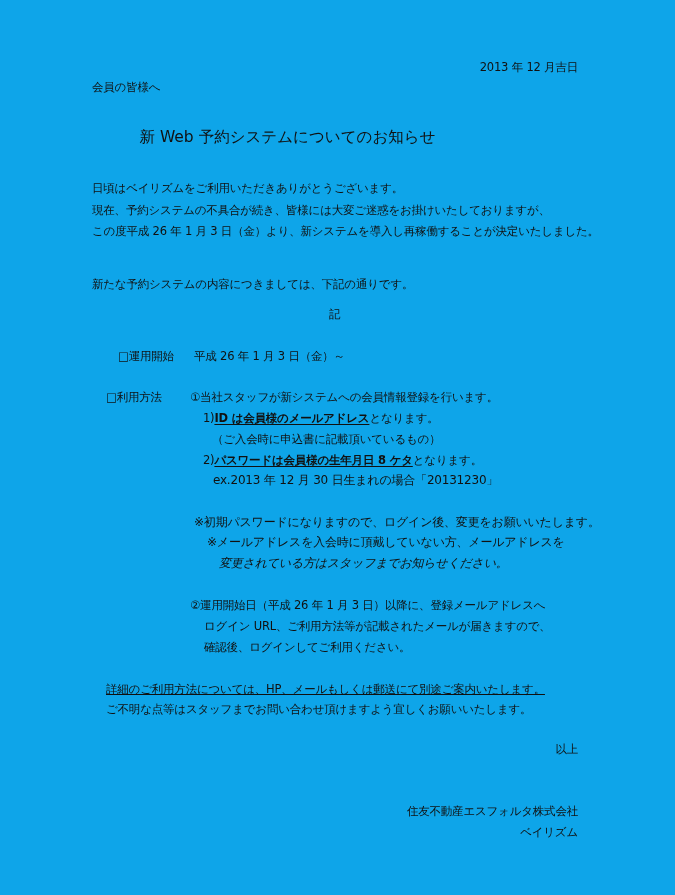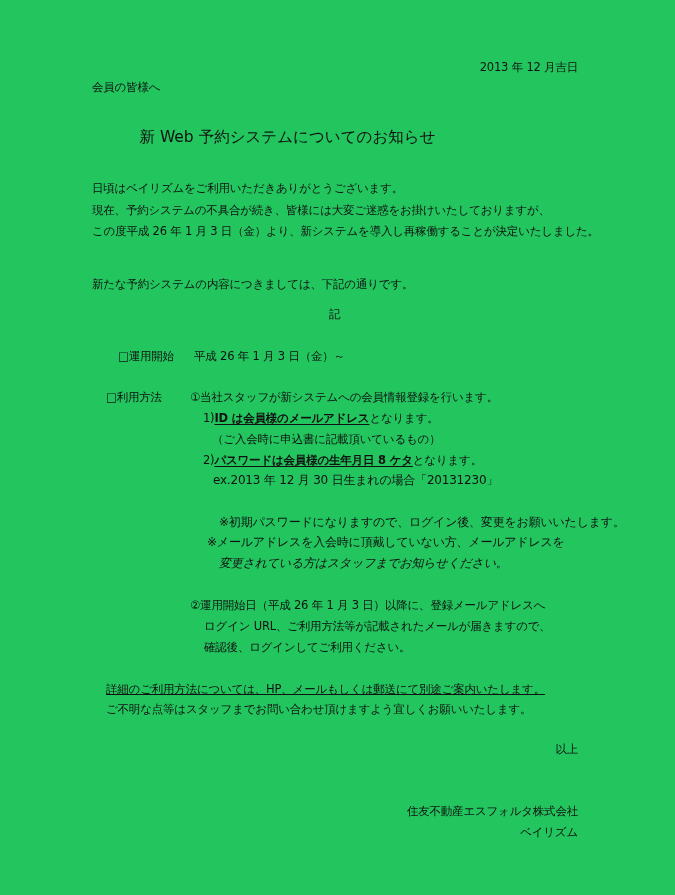--- a/index.html
+++ b/index.html
@@ -13,21 +13,21 @@
       position: relative;
       overflow: hidden;
       font-family: "DejaVu Sans", "Liberation Sans", sans-serif;
       color: #111111;
       font-size: 11.5px;
     }
     .page {
       position: absolute;
       left: 0; top: 0;
       width: 675px; height: 895px;
-      background: #22c55e;
+      background: #0ea5e9;
     }
     .line {
       position: absolute;
       white-space: nowrap;
       line-height: 16px;
       letter-spacing: -0.2px;
     }
     .right { text-align: right; }
     .title {
       font-size: 15.5px;
@@ -77,21 +77,21 @@
   <div class="line" style="left:203px; top:410px;">
     <span>1)</span><span class="bold-ul">ID は会員様のメールアドレス</span><span>となります。</span>
   </div>
   <div class="line" style="left:212px; top:431px;">（ご入会時に申込書に記載頂いているもの）</div>
 
   <div class="line" style="left:203px; top:452px;">
     <span>2)</span><span class="bold-ul">パスワードは会員様の生年月日 8 ケタ</span><span>となります。</span>
   </div>
   <div class="line small" style="left:213px; top:472px;">ex.2013 年 12 月 30 日生まれの場合「20131230」</div>
 
-  <div class="line small" style="left:219px; top:514px;text-align:right;">※初期パスワードになりますので、ログイン後、変更をお願いいたします。</div>
+  <div class="line small" style="left:194px; top:514px;text-align:right;">※初期パスワードになりますので、ログイン後、変更をお願いいたします。</div>
   <div class="line small" style="left:207px; top:534px;">※メールアドレスを入会時に頂戴していない方、メールアドレスを</div>
   <div class="line small" style="left:219px; top:555px;font-style:italic;">変更されている方はスタッフまでお知らせください。</div>
 
   <div class="line" style="left:190px; top:597px;">②運用開始日（平成 26 年 1 月 3 日）以降に、登録メールアドレスへ</div>
   <div class="line" style="left:204px; top:618px;">ログイン URL、ご利用方法等が記載されたメールが届きますので、</div>
   <div class="line" style="left:204px; top:639px;">確認後、ログインしてご利用ください。</div>
 
   <div class="line" style="left:106px; top:681px;text-decoration:underline;">詳細のご利用方法については、HP、メールもしくは郵送にて別途ご案内いたします。</div>
   <div class="line" style="left:106px; top:701px;">ご不明な点等はスタッフまでお問い合わせ頂けますよう宜しくお願いいたします。</div>
 

